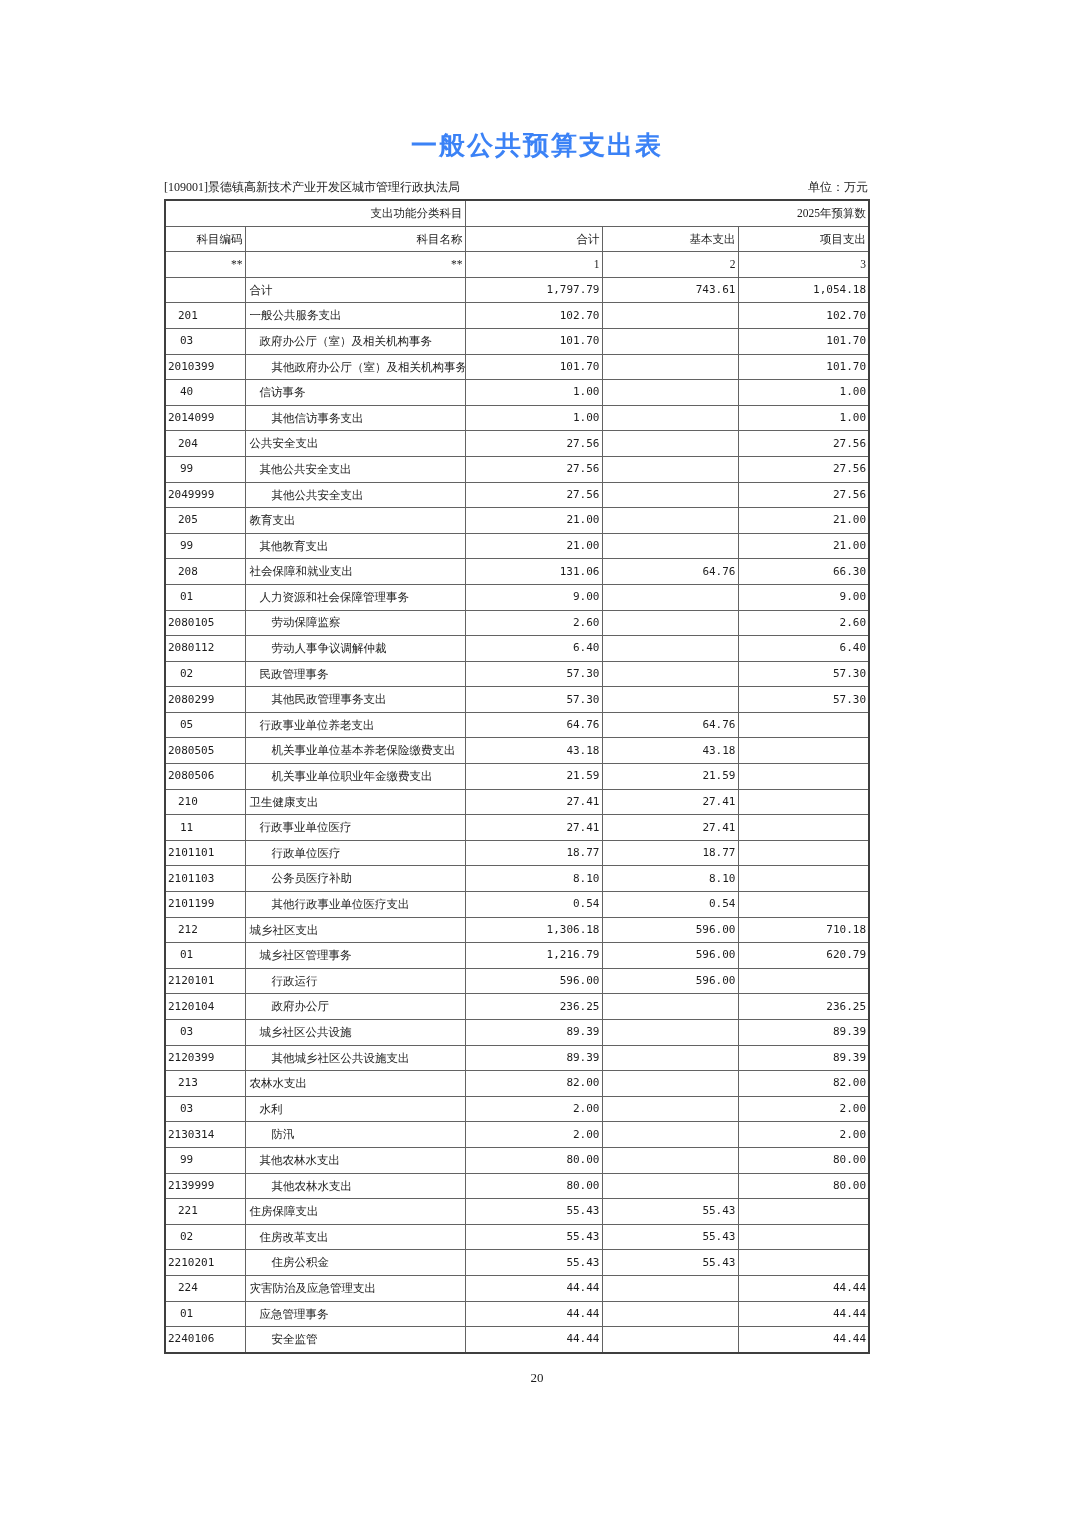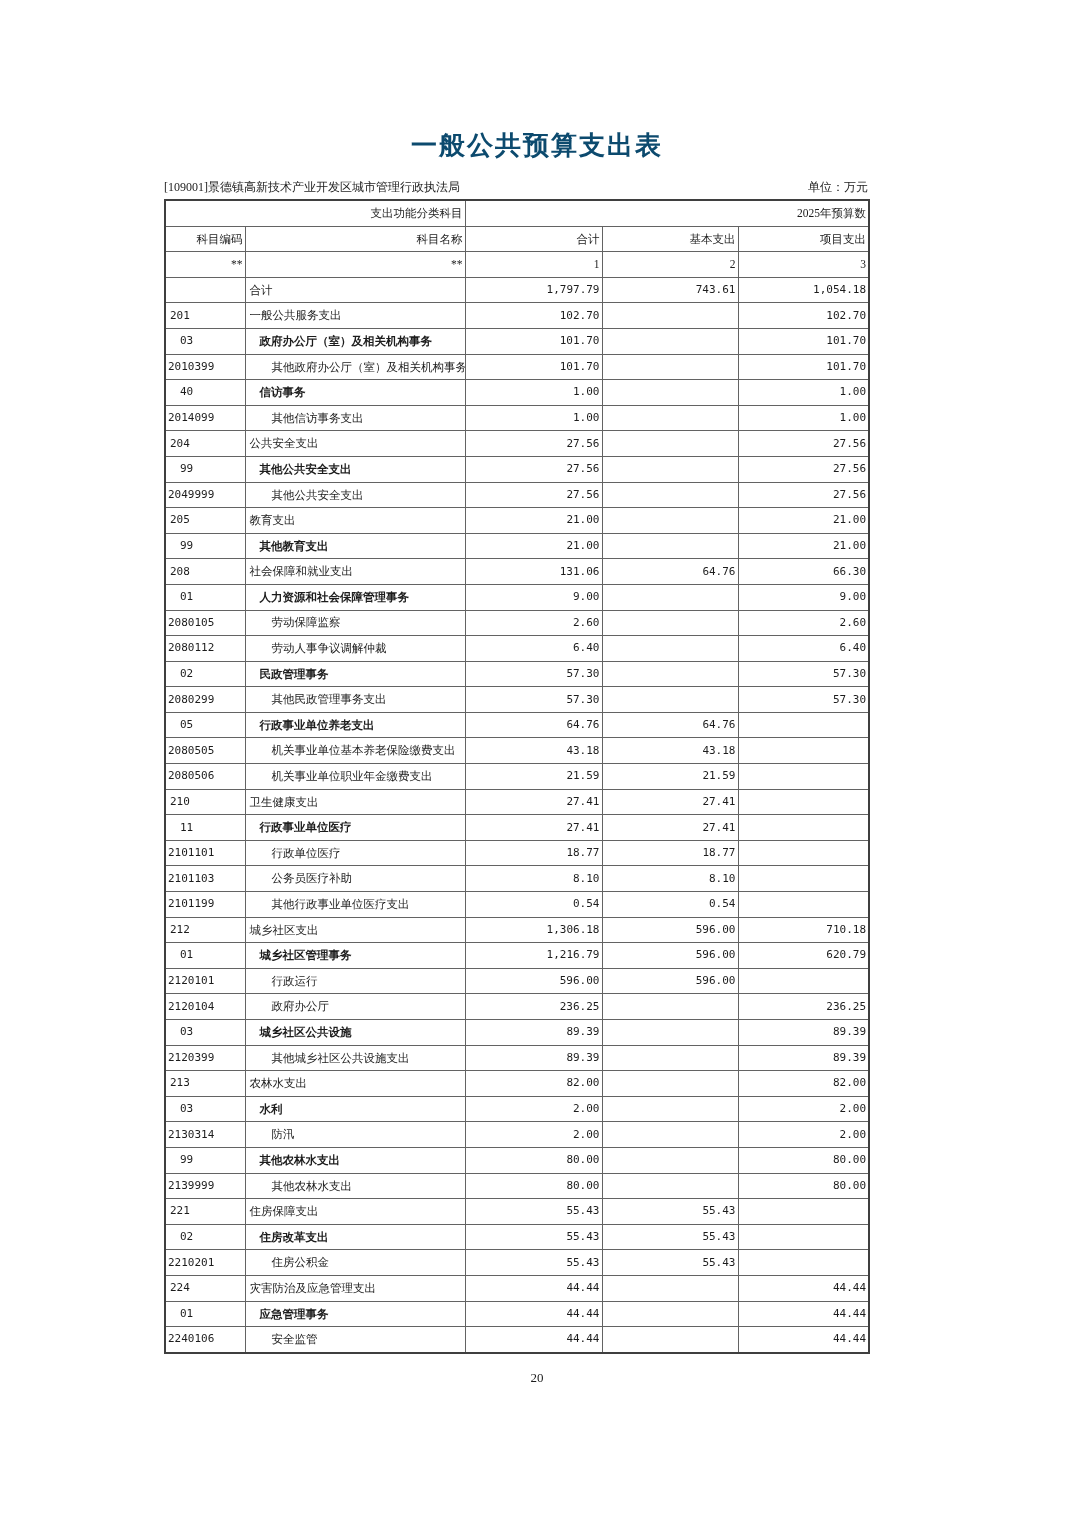--- a/index.html
+++ b/index.html
@@ -12,21 +12,21 @@
     color:#1c1c1c;
     overflow:hidden;
   }
   .title{
     margin:0;
     padding-top:128px;
     text-align:center;
     font-size:26px;
     font-weight:bold;
     letter-spacing:2px;
-    color:#0c4a6e;
+    color:#3b82f6;
   }
   .meta{
     width:704px;
     margin:16px auto 3px auto;
     margin-left:164px;
     display:flex;
     justify-content:space-between;
     align-items:flex-end;
     font-size:12px;
   }
@@ -46,26 +46,26 @@
     white-space:nowrap;
     line-height:1.1;
   }
   table.budget{border:2px solid #3f3f3f;}
   thead th{text-align:right;}
   td.code{
     text-align:left;
     font-family:"DejaVu Sans Mono", monospace;
     font-size:11px;
   }
-  td.code.lvl1{padding-left:4px;}
+  td.code.lvl1{padding-left:12px;}
   td.code.lvl2{padding-left:14px;}
   td.code.lvl3{}
   td.name{text-align:left;}
   td.name.lvl1{padding-left:4px;}
-  td.name.lvl2{padding-left:14px;font-weight:bold;}
+  td.name.lvl2{padding-left:14px;}
   td.name.lvl3{padding-left:26px;}
   td.num{
     text-align:right;
     padding-right:6px;
     font-family:"DejaVu Sans Mono", monospace;
     font-size:11px;
   }
   .pageno{
     text-align:center;
     margin-top:16px;

